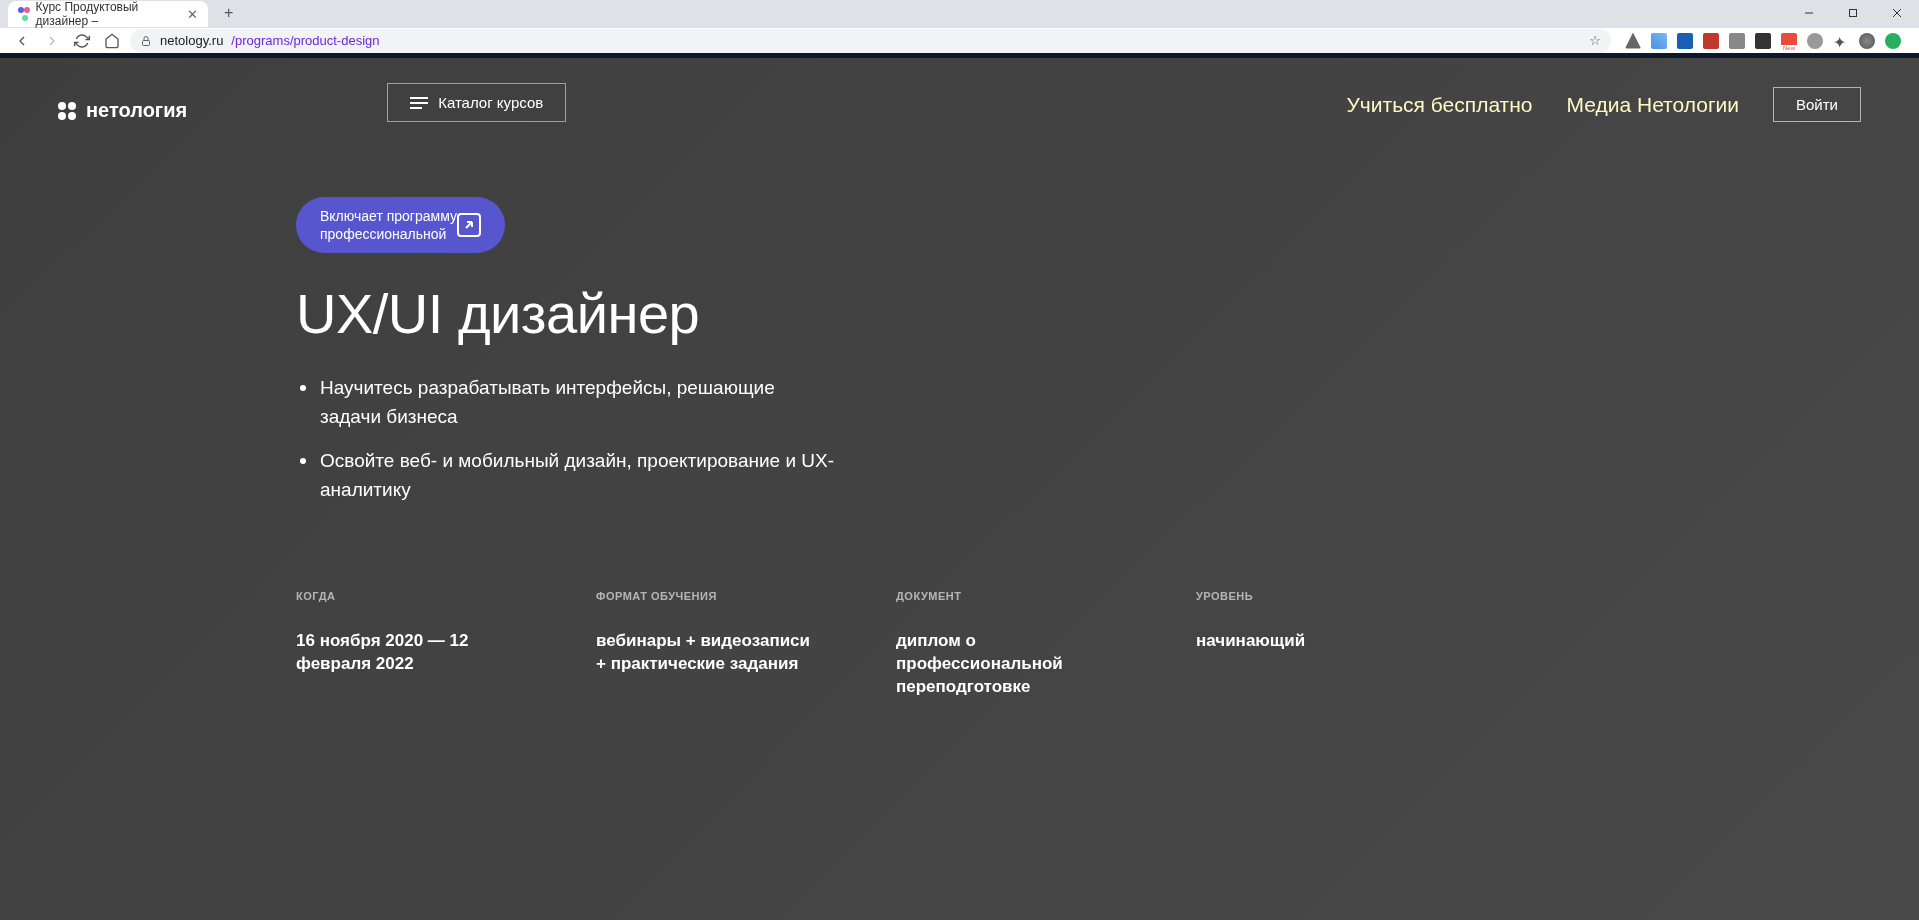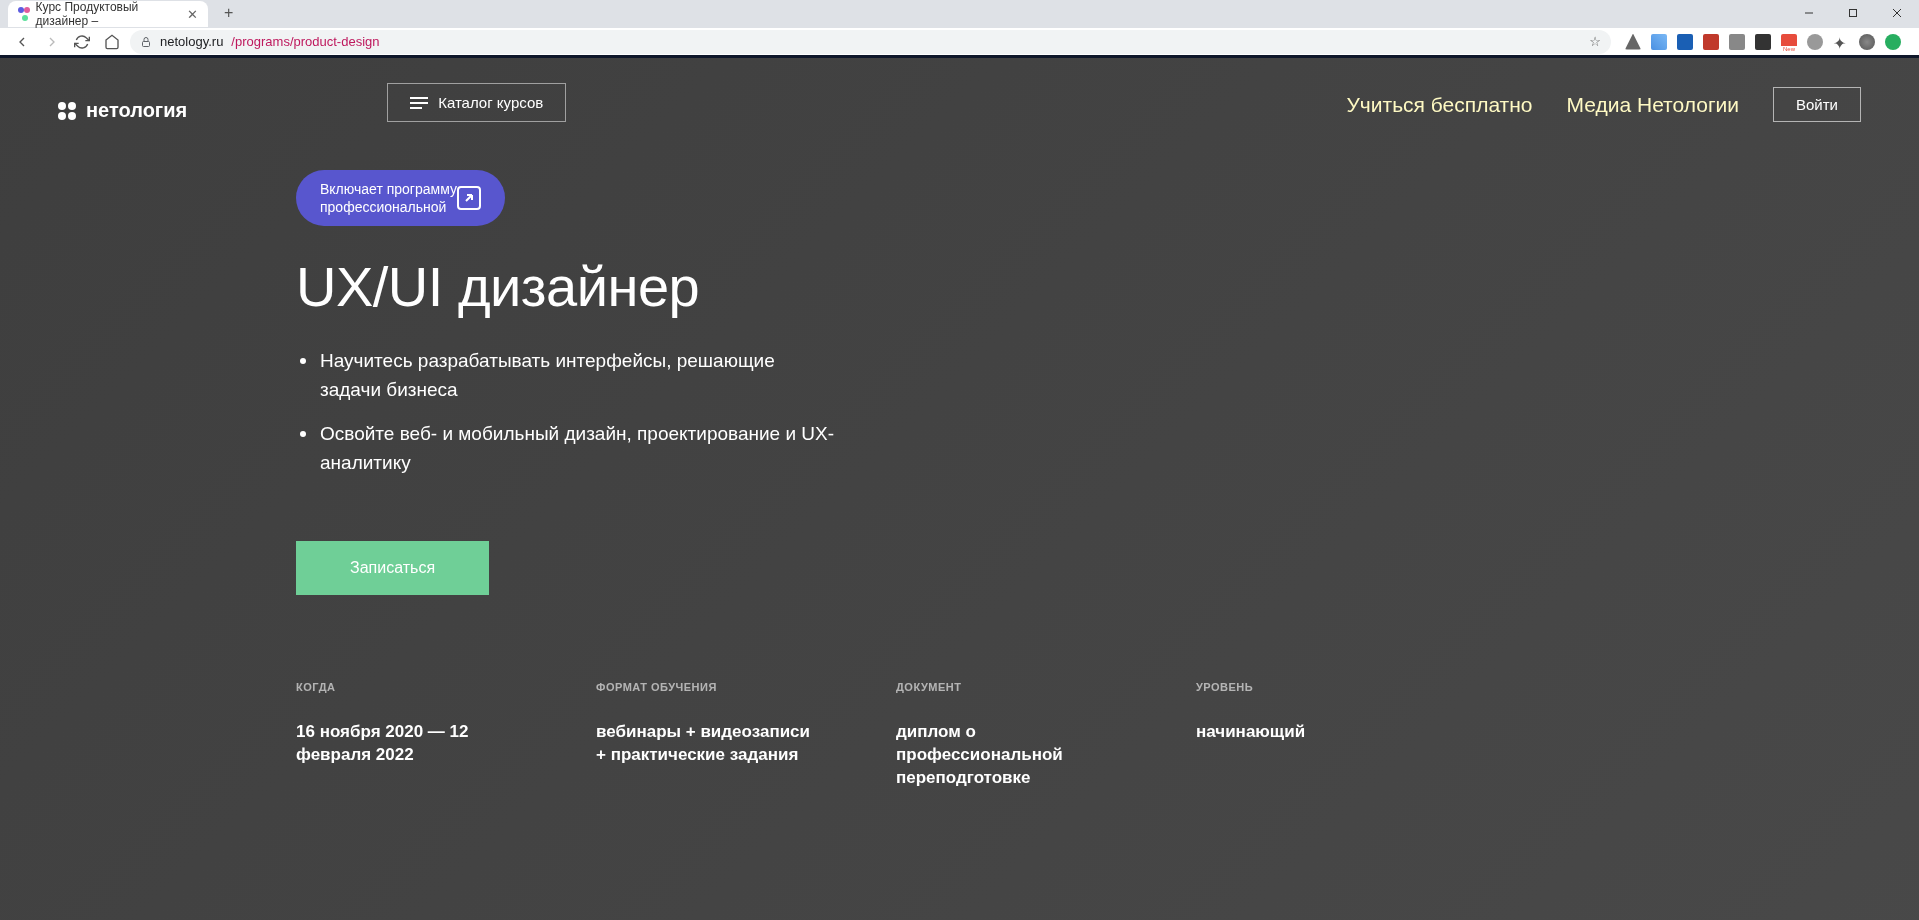--- a/index.html
+++ b/index.html
@@ -12,48 +12,48 @@
 .fav-dot { position: absolute; width: 6px; height: 6px; border-radius: 50%; }
 .fd1 { background: #5c5ce0; top: 0; left: 0; }
 .fd2 { background: #e05c9c; top: 0; right: 0; }
 .fd3 { background: #5ce09c; bottom: 0; left: 4px; }
 .tab-close { color: #666; font-size: 13px; margin-left: 6px; cursor: pointer; }
 .new-tab { color: #555; font-size: 16px; margin-left: 10px; padding: 4px 6px; cursor: pointer; margin-bottom: 2px; }
 .win-controls { margin-left: auto; display: flex; gap: 0; margin-bottom: 2px; }
 .win-btn { width: 44px; height: 24px; display: flex; align-items: center; justify-content: center; color: #333; font-size: 11px; cursor: pointer; }
 .win-btn svg { width: 10px; height: 10px; }
 
-.toolbar { background: #fff; height: 30px; display: flex; align-items: center; padding: 0 10px; gap: 6px; border-bottom: 3px solid #0f172a; }
+.toolbar { background: #fff; height: 30px; display: flex; align-items: center; padding: 0 10px; gap: 6px; border-bottom: 5px solid #0f172a; }
 .nav-btn { width: 24px; height: 24px; display: flex; align-items: center; justify-content: center; color: #555; cursor: pointer; }
 .nav-btn svg { width: 16px; height: 16px; stroke: currentColor; fill: none; stroke-width: 2; }
 .url-bar { flex: 1; display: flex; align-items: center; gap: 8px; padding: 0 10px; height: 24px; background: #f1f3f4; border-radius: 12px; font-size: 13px; color: #555; }
 .lock-icon { width: 12px; height: 12px; }
 .url-domain { color: #202124; }
-.url-path { color: #be185d; }
+.url-path { color: #6d28d9; }
 .star { margin-left: auto; cursor: pointer; }
 .ext-icons { display: flex; gap: 10px; align-items: center; padding: 0 8px; }
 .ext-icon { width: 16px; height: 16px; border-radius: 2px; cursor: pointer; }
 
 
 .page { position: relative; height: 862px; background: #5a5a5a; overflow: hidden; }
 .bg-overlay { position: absolute; inset: 0; background: linear-gradient(135deg, rgba(60,60,60,0.92), rgba(70,70,70,0.88)); }
 
 .site-header { position: relative; z-index: 2; height: 64px; display: flex; align-items: flex-end; padding: 0 58px; }
 .logo { display: flex; align-items: center; gap: 10px; color: #fff; font-size: 20px; font-weight: 600; }
 .logo-mark { width: 18px; height: 18px; display: grid; grid-template-columns: 1fr 1fr; gap: 2px; }
 .logo-dot { background: #fff; border-radius: 50%; }
 .catalog-btn { margin-left: 200px; border: 1px solid rgba(255,255,255,0.5); background: transparent; color: #fff; padding: 10px 22px; display: flex; align-items: center; gap: 10px; font-size: 15px; cursor: pointer; font-weight: 500; }
 .menu-icon { width: 18px; height: 14px; }
 .menu-icon line { stroke: #fff; stroke-width: 2; }
 .nav-links { margin-left: auto; display: flex; align-items: center; gap: 34px; }
 .nav-link { color: #fef9c3; font-size: 21px; cursor: pointer; }
 .login-btn { border: 1px solid rgba(255,255,255,0.6); background: transparent; color: #fff; padding: 8px 22px; font-size: 15px; cursor: pointer; font-weight: 500; }
 
 .hero { position: relative; z-index: 2; padding: 48px 0 0 296px; max-width: 900px; }
-.badge { display: inline-flex; align-items: center; background: #5856ce; color: #fff; padding: 10px 24px; border-radius: 30px; font-size: 14px; line-height: 1.3; }
+.badge { display: inline-flex; align-items: center; background: #5856ce; color: #fff; padding: 10px 24px; border-radius: 30px; font-size: 14px; line-height: 1.3; margin-top: 27px; }
 .badge-arrow { width: 24px; height: 24px; border: 2px solid #fff; border-radius: 4px; display: flex; align-items: center; justify-content: center; flex-shrink: 0; }
 .badge-arrow svg { width: 12px; height: 12px; stroke: #fff; fill: none; stroke-width: 2; }
 .hero h1 { color: #fff; font-size: 56px; font-weight: 400; margin-top: 28px; letter-spacing: -0.5px; }
 .bullets { margin-top: 28px; list-style: none; }
 .bullets li { color: #fff; font-size: 19px; line-height: 1.5; margin-bottom: 16px; position: relative; padding-left: 24px; max-width: 540px; }
 .bullets li::before { content: ""; position: absolute; left: 4px; top: 11px; width: 6px; height: 6px; background: #fff; border-radius: 50%; }
 .cta-btn { margin-top: 48px; background: #6fcf97; color: #fff; border: none; padding: 18px 54px; font-size: 16px; cursor: pointer; font-weight: 500; }
 
 .info-row { position: relative; z-index: 2; display: flex; gap: 80px; padding: 0 0 0 296px; margin-top: 86px; }
 .info-col { max-width: 220px; }
@@ -180,21 +180,20 @@
         <svg viewBox="0 0 12 12">
             <path d="M3 9L9 3M9 3H4M9 3v5"></path>
           </svg>
       </span>
     </div>
     <h1>UX/UI дизайнер</h1>
     <ul class="bullets">
       <li>Научитесь разрабатывать интерфейсы, решающие задачи бизнеса</li>
       <li>Освойте веб- и мобильный дизайн, проектирование и UX-аналитику</li>
     </ul>
-    <button class="cta-btn">Записаться</button>
   </section>
 
   <div class="info-row">
     <div class="info-col">
       <div class="info-label">КОГДА</div>
       <div class="info-value">16 ноября 2020 — 12 февраля 2022</div>
     </div>
     <div class="info-col">
       <div class="info-label">ФОРМАТ ОБУЧЕНИЯ</div>
       <div class="info-value">вебинары + видеозаписи + практические задания</div>

